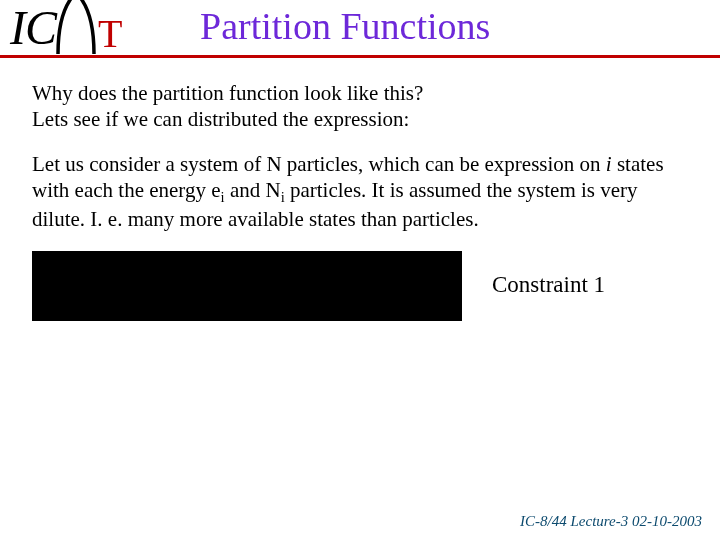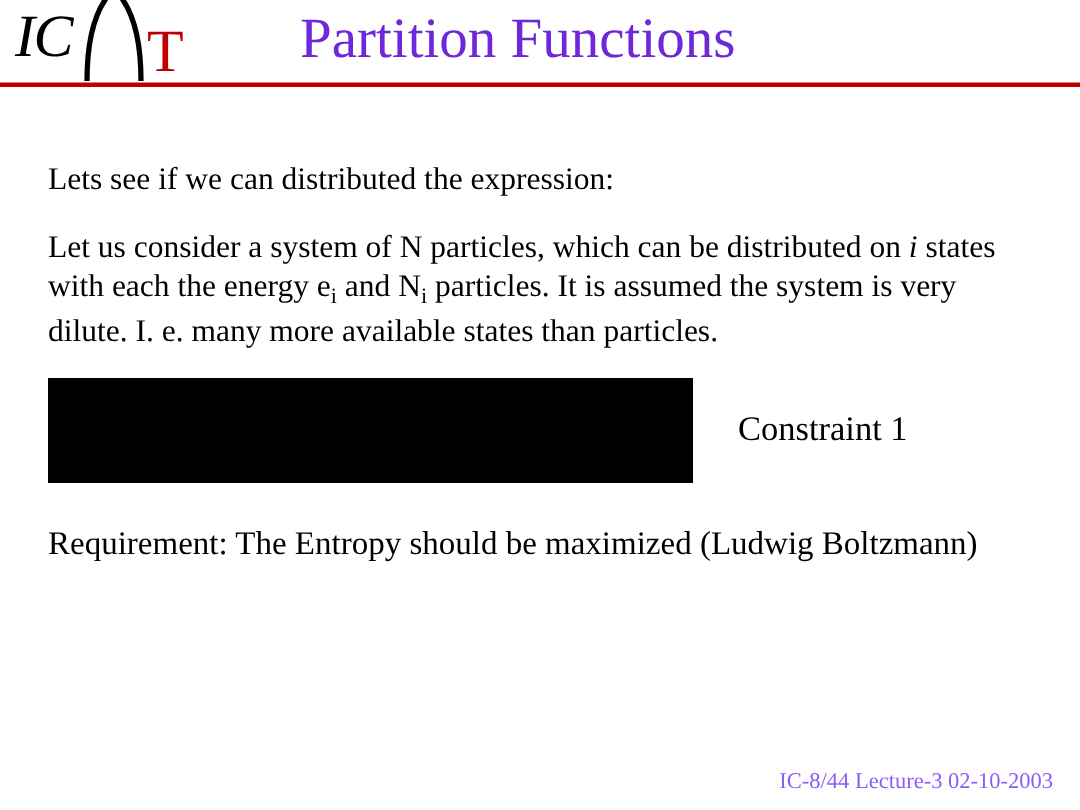--- a/index.html
+++ b/index.html
@@ -21,21 +21,21 @@
     position: absolute;
     left: 10px;
     top: -6px;
     height: 60px;
     width: 110px;
   }
   .logo-ic {
     position: absolute;
     left: 0;
     top: 6px;
-    font-size: 40px;
+    font-size: 48px;
     font-family: "Times New Roman", serif;
     font-style: italic;
     font-weight: 400;
     letter-spacing: -1px;
   }
   .logo-t {
     position: absolute;
     left: 88px;
     top: 16px;
     font-size: 40px;
@@ -96,51 +96,51 @@
   }
   .requirement {
     margin-top: 20px;
     font-size: 22px;
   }
   .footer {
     position: absolute;
     right: 18px;
     bottom: 10px;
     font-size: 15px;
-    color: #8b5cf6;
+    color: #0c4a6e;
+    font-style: italic;
   }
 </style>
 </head>
 <body>
 
 <div class="header">
   <div class="logo">
     <span class="logo-ic">IC</span>
     <svg class="logo-curve" viewBox="0 0 60 70">
       <path d="M 8 66 Q 8 30 20 12 Q 26 2 32 12 Q 44 30 44 66" stroke="#000" stroke-width="3.5" fill="none"></path>
     </svg>
     <span class="logo-t">T</span>
   </div>
   <div class="title">Partition Functions</div>
 </div>
 
 <div class="content">
 
   <div class="para">
-    <br>
+    <span>Why does the partition function look like this?</span><br>
     <span>Lets see if we can distributed the expression:</span>
   </div>
 
   <div class="para">
-    <span>Let us consider a system of N particles, which can be distributed on </span><span class="italic">i</span><span> states with each the energy e</span><span class="sub">i</span><span> and N</span><span class="sub">i</span><span> particles. It is assumed the system is very dilute. I. e. many more available states than particles.</span>
+    <span>Let us consider a system of N particles, which can be expression on </span><span class="italic">i</span><span> states with each the energy e</span><span class="sub">i</span><span> and N</span><span class="sub">i</span><span> particles. It is assumed the system is very dilute. I. e. many more available states than particles.</span>
   </div>
 
   <div class="eqrow">
     <div class="eqbox1"></div>
     <div class="constraint">Constraint 1</div>
   </div>
 
 
-  <div class="requirement">Requirement: The Entropy should be maximized (Ludwig Boltzmann)</div>
 
 </div>
 
 <div class="footer">IC-8/44  Lecture-3 02-10-2003</div>
 
 </body></html>

